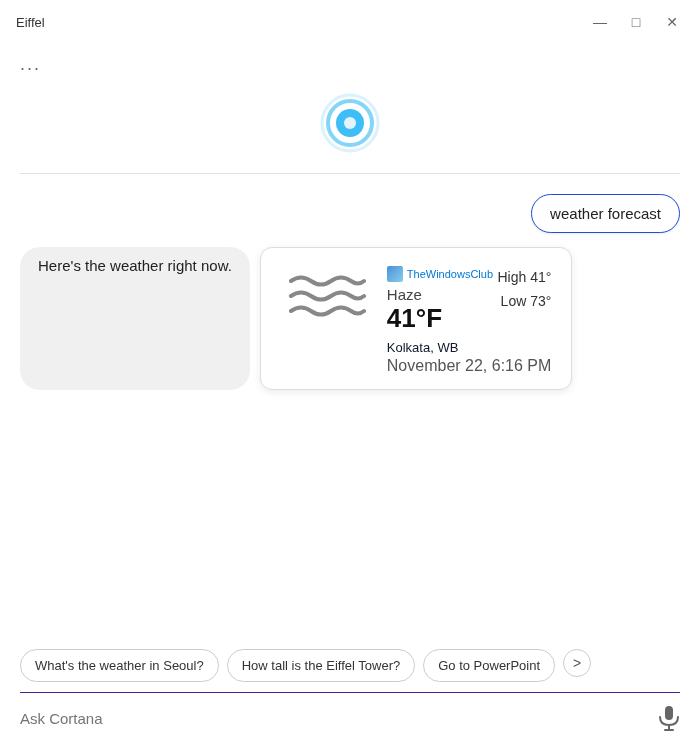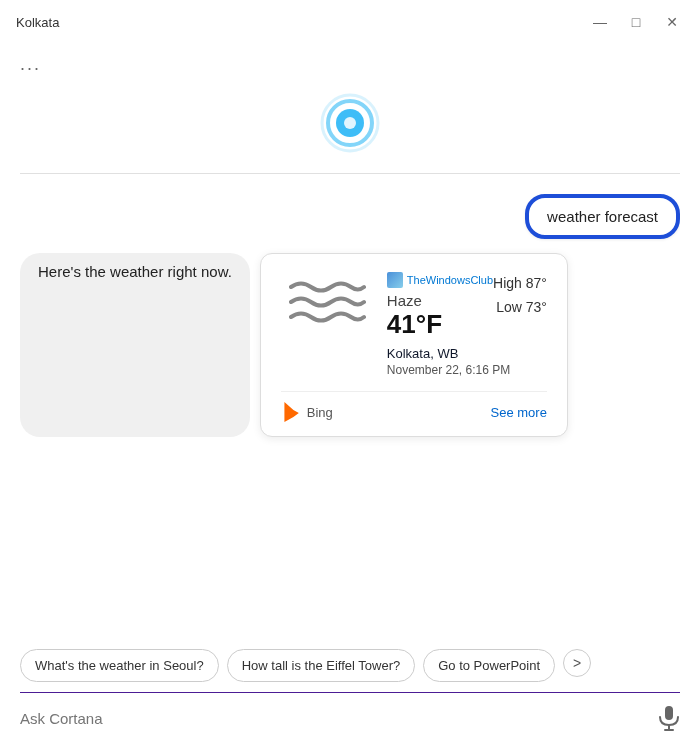--- a/index.html
+++ b/index.html
@@ -101,21 +101,21 @@
     }
 
     
     .user-message {
       display: flex;
       justify-content: flex-end;
     }
 
     .user-bubble {
       background: #fff;
-      border: 4px solid #1d4ed8;
+      border: 1px solid #1d4ed8;
       border-radius: 20px;
       padding: 10px 18px;
       font-size: 15px;
       color: #222;
       max-width: 70%;
       box-shadow: 0 1px 3px rgba(0,0,0,0.08);
     }
 
     
     .cortana-response {
@@ -185,21 +185,21 @@
       color: #111;
     }
 
     .weather-location {
       font-size: 13px;
       color: #0f172a;
       margin-top: 6px;
     }
 
     .weather-date {
-      font-size: 12px;
+      font-size: 16px;
       color: #555;
       margin-top: 2px;
     }
 
     .weather-highlow {
       text-align: right;
       font-size: 14px;
       color: #333;
       line-height: 1.7;
     }
@@ -326,21 +326,21 @@
     
     .haze-svg {
       width: 80px;
       height: 65px;
     }
   </style>
 </head>
 <body>
 
 <div class="title-bar">
-  <span class="title-bar-left">Kolkata</span>
+  <span class="title-bar-left">Eiffel</span>
   <div class="title-bar-controls">
     <button class="title-bar-btn">—</button>
     <button class="title-bar-btn">□</button>
     <button class="title-bar-btn close">✕</button>
   </div>
 </div>
 
 <div class="main-content">
 
   <div class="menu-dots">...</div>
@@ -389,36 +389,29 @@
             <div class="weather-top">
               <div class="weather-condition-col">
                 <div class="twc-badge">
                   <span class="twc-logo"></span>
                   <span>TheWindowsClub</span>
                 </div>
                 <span class="weather-condition">Haze</span>
                 <span class="weather-temp">41°F</span>
               </div>
               <div class="weather-highlow">
-                <div>High 87°</div>
+                <div>High 41°</div>
                 <div>Low 73°</div>
               </div>
             </div>
             <div class="weather-location">Kolkata, WB</div>
             <div class="weather-date">November 22, 6:16 PM</div>
           </div>
         </div>
 
-        <div class="weather-card-footer">
-          <div class="bing-logo-area">
-            <div class="bing-icon"></div>
-            <span class="bing-label">Bing</span>
-          </div>
-          <a class="see-more" href="#">See more</a>
-        </div>
       </div>
     </div>
   </div>
 
   <div class="suggestions">
     <div class="suggestion-chip">What's the weather in Seoul?</div>
     <div class="suggestion-chip">How tall is the Eiffel Tower?</div>
     <div class="suggestion-chip">Go to PowerPoint</div>
     <div class="more-arrow">&gt;</div>
   </div>

